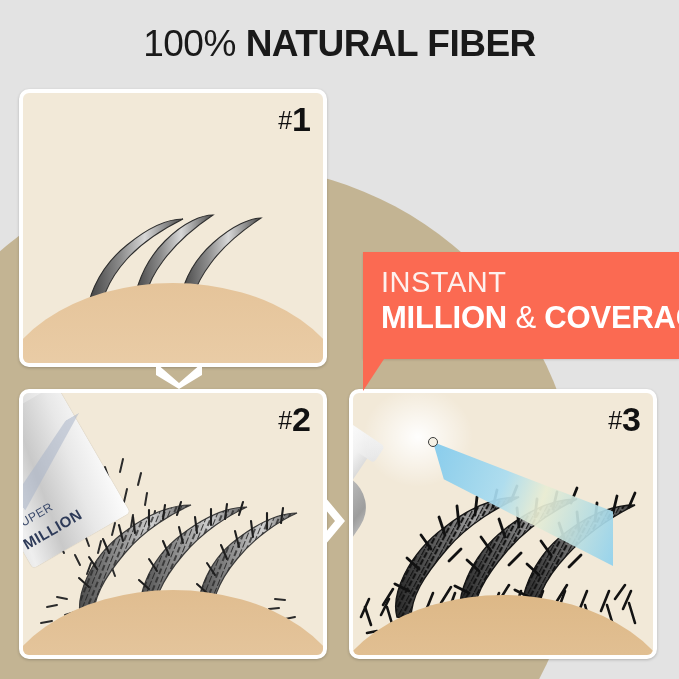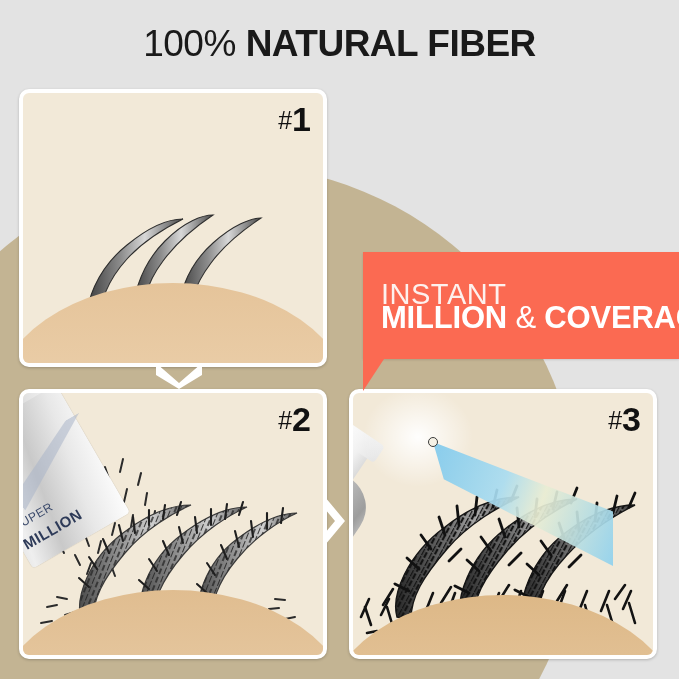--- a/index.html
+++ b/index.html
@@ -80,21 +80,21 @@
   .banner-tail{
     position:absolute;
     left:363px; top:359px;
     width:0;height:0;
     border-left:21px solid #fb6a52;
     border-bottom:32px solid transparent;
     z-index:25;
   }
   .banner-l1{
     position:absolute;left:18px;top:14px;
-    font-size:29px;font-weight:300;color:#fdf1ee;letter-spacing:.5px;margin-top:12px;
+    font-size:29px;font-weight:300;color:#fdf1ee;letter-spacing:.5px;
   }
   .banner-l2{
     position:absolute;left:18px;top:48px;
     font-size:31px;font-weight:bold;color:#ffffff;letter-spacing:-.2px;white-space:nowrap;
   }
   .banner-l2 .amp{font-weight:normal;}
 
   
   .arrow{position:absolute;z-index:22;}
   #arrow-down{left:152px;top:359px;width:54px;height:30px;}

